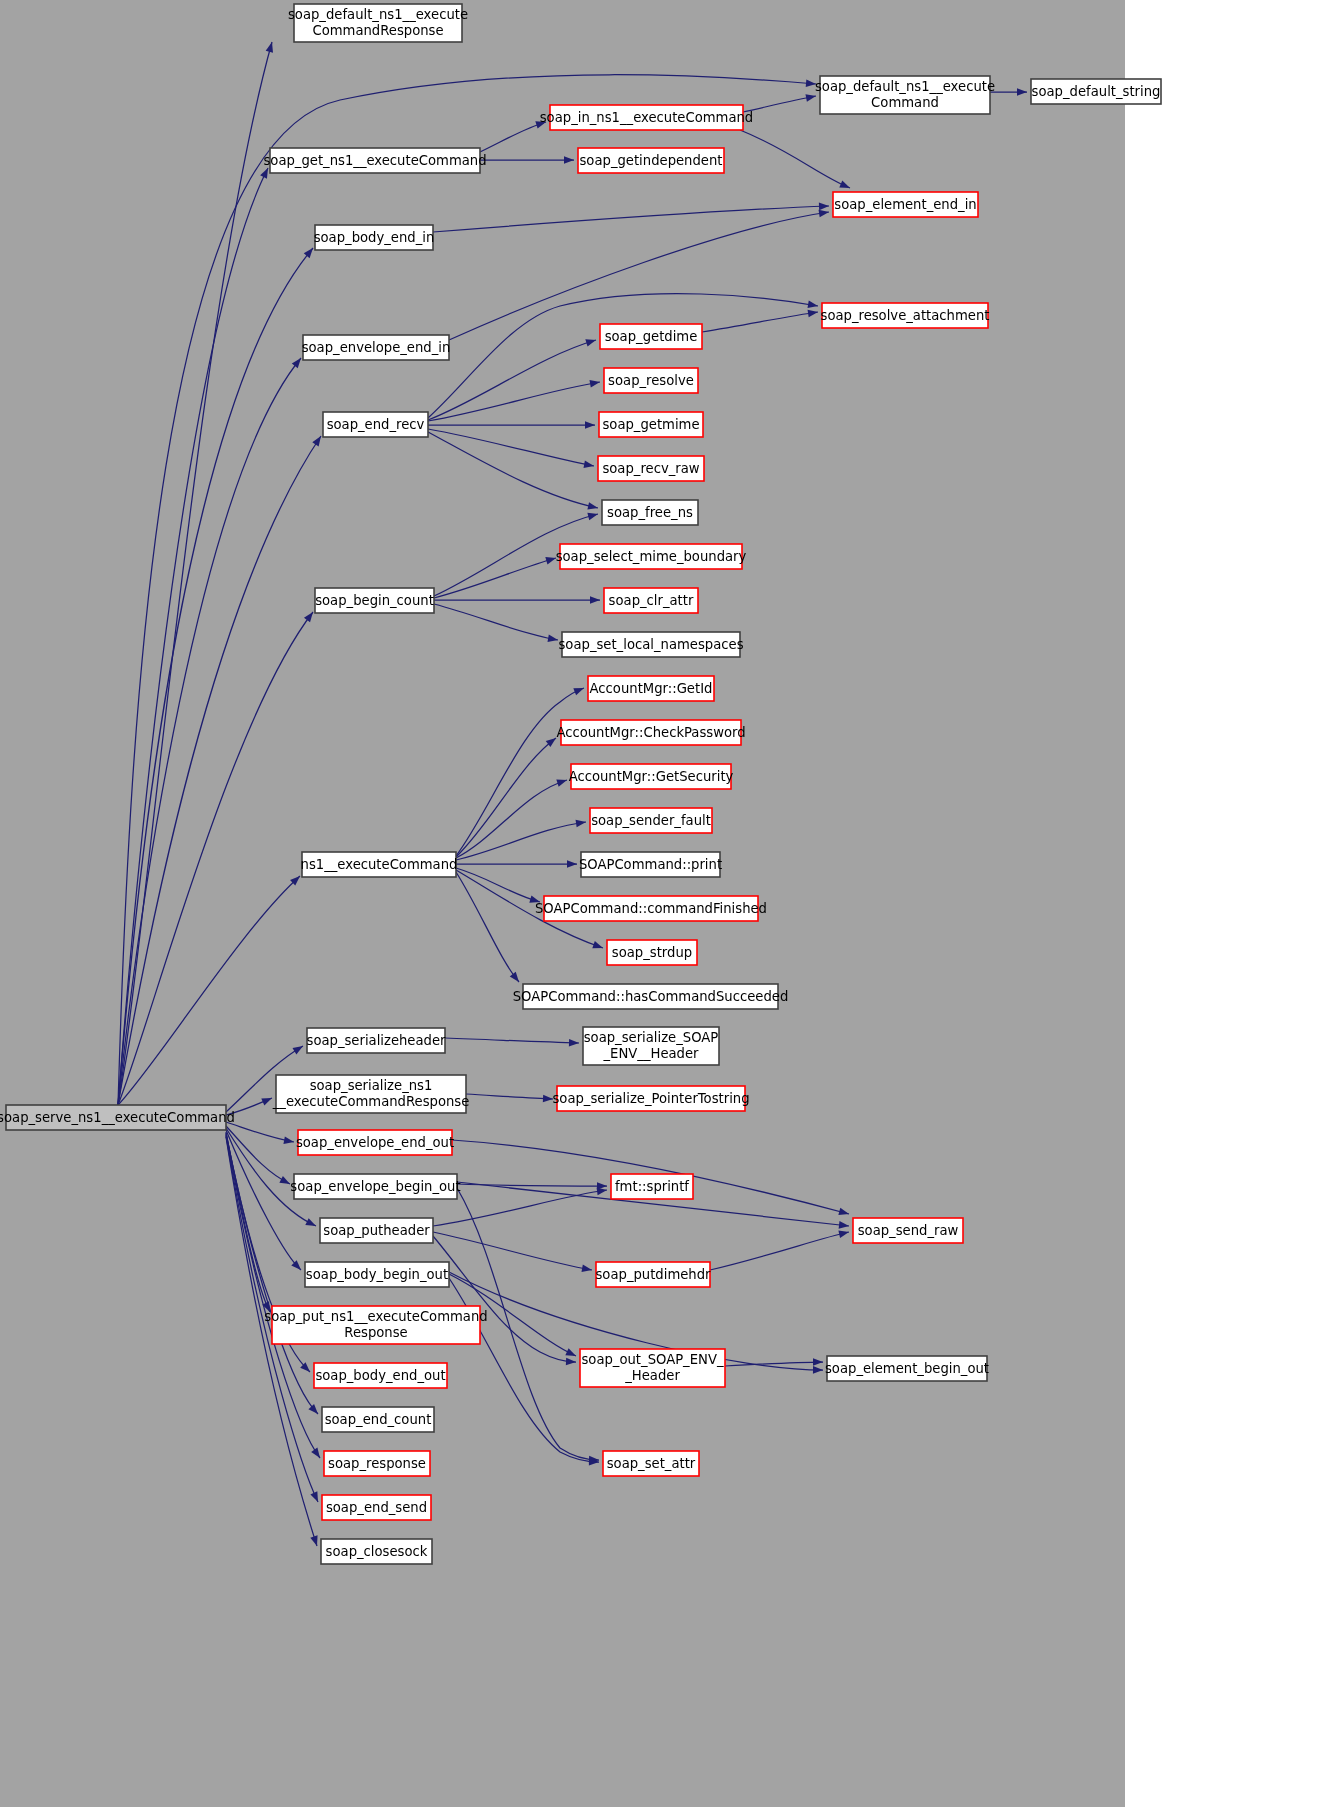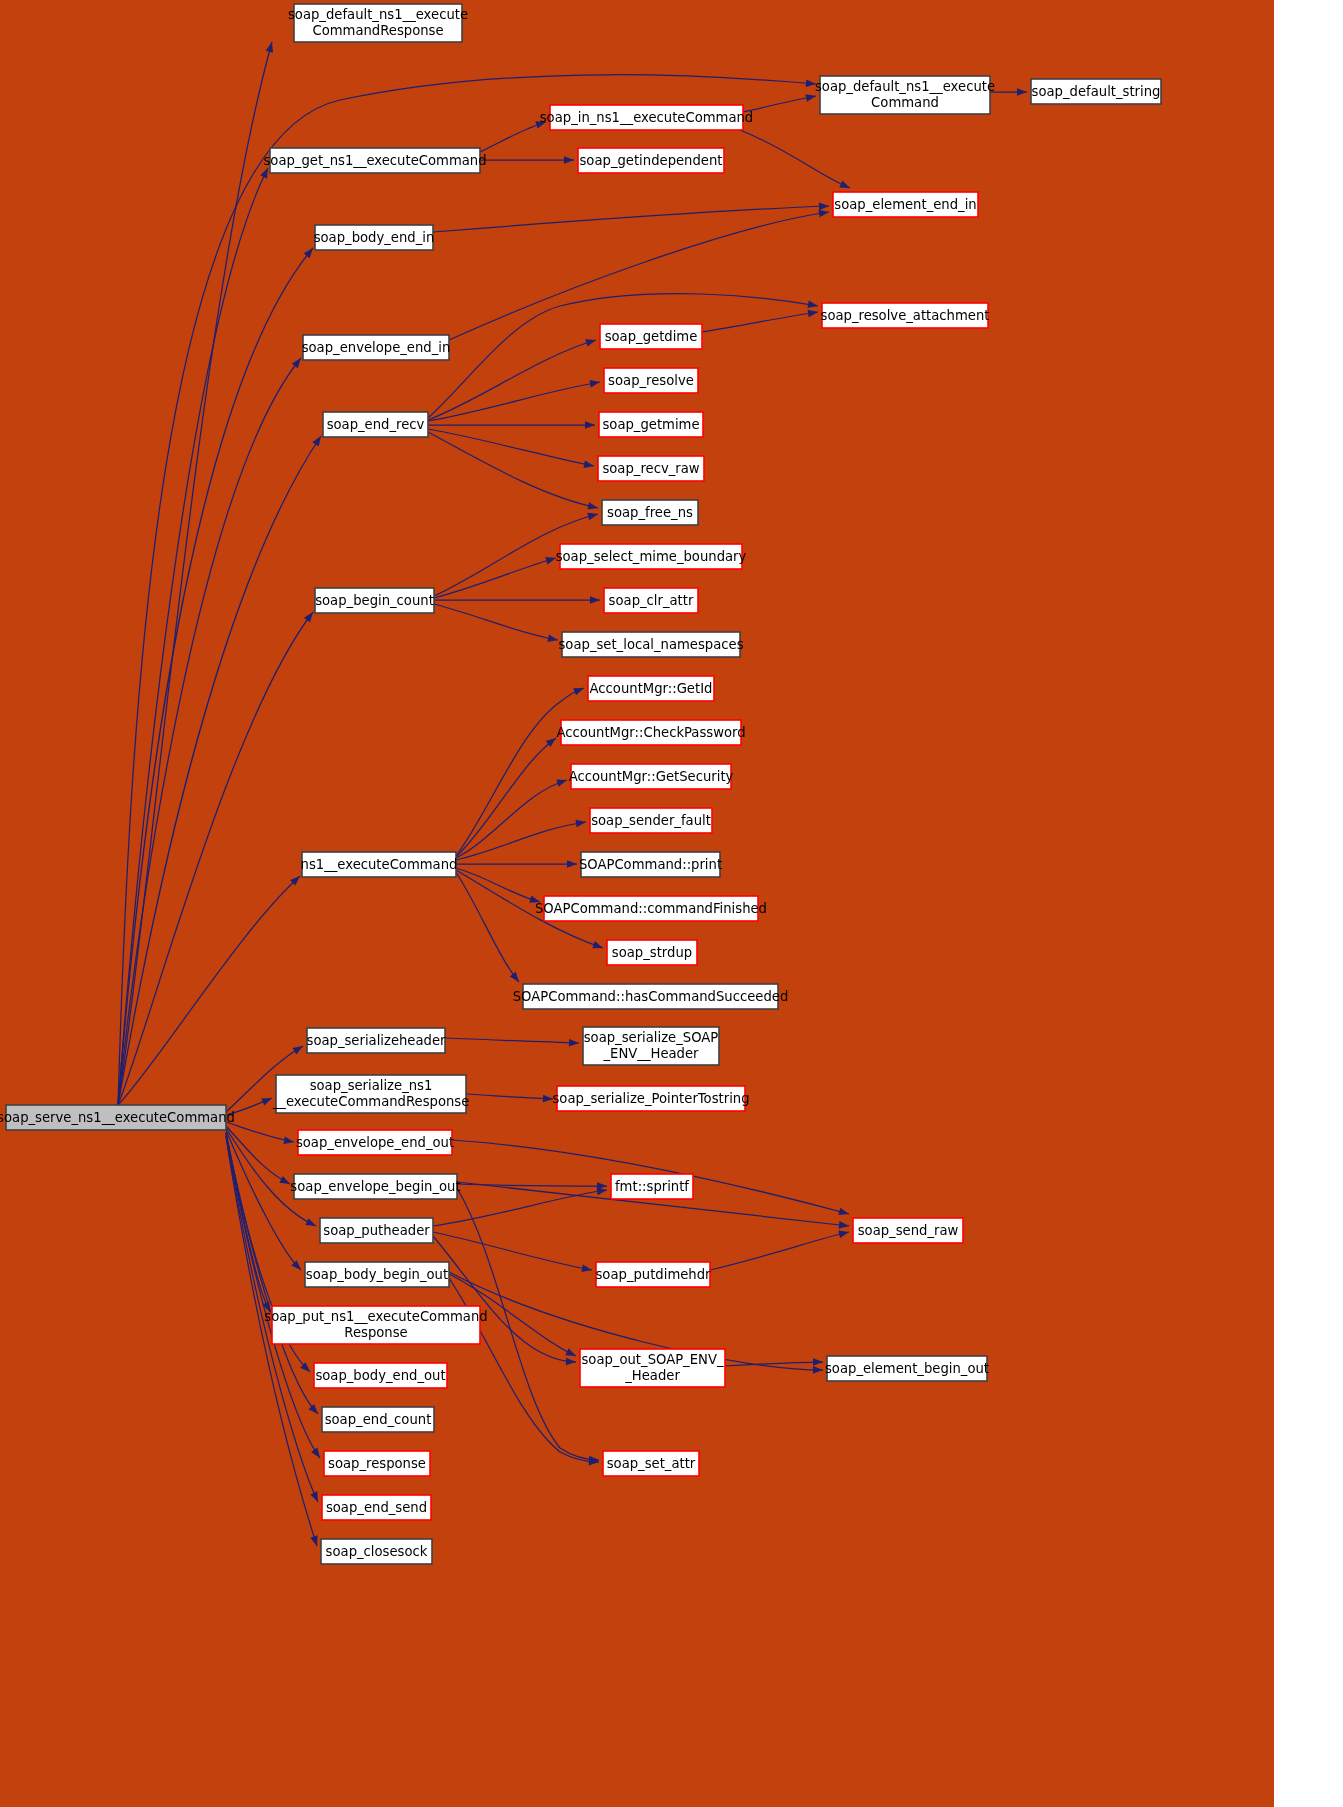--- a/index.html
+++ b/index.html
@@ -8,23 +8,23 @@
     background: #ffffff;
   }
   body {
     font-family: "DejaVu Sans", sans-serif;
     width: 1343px;
     height: 1807px;
     overflow: hidden;
   }
   #graph-root {
     position: relative;
-    width: 1274px;
+    width: 1125px;
     height: 1807px;
-    background: #c2410c;
+    background: #a3a3a3;
   }
   svg#callgraph {
     display: block;
     width: 1343px;
     height: 1807px;
   }
   .node-box {
     fill: #ffffff;
     stroke-width: 1.6;
   }

